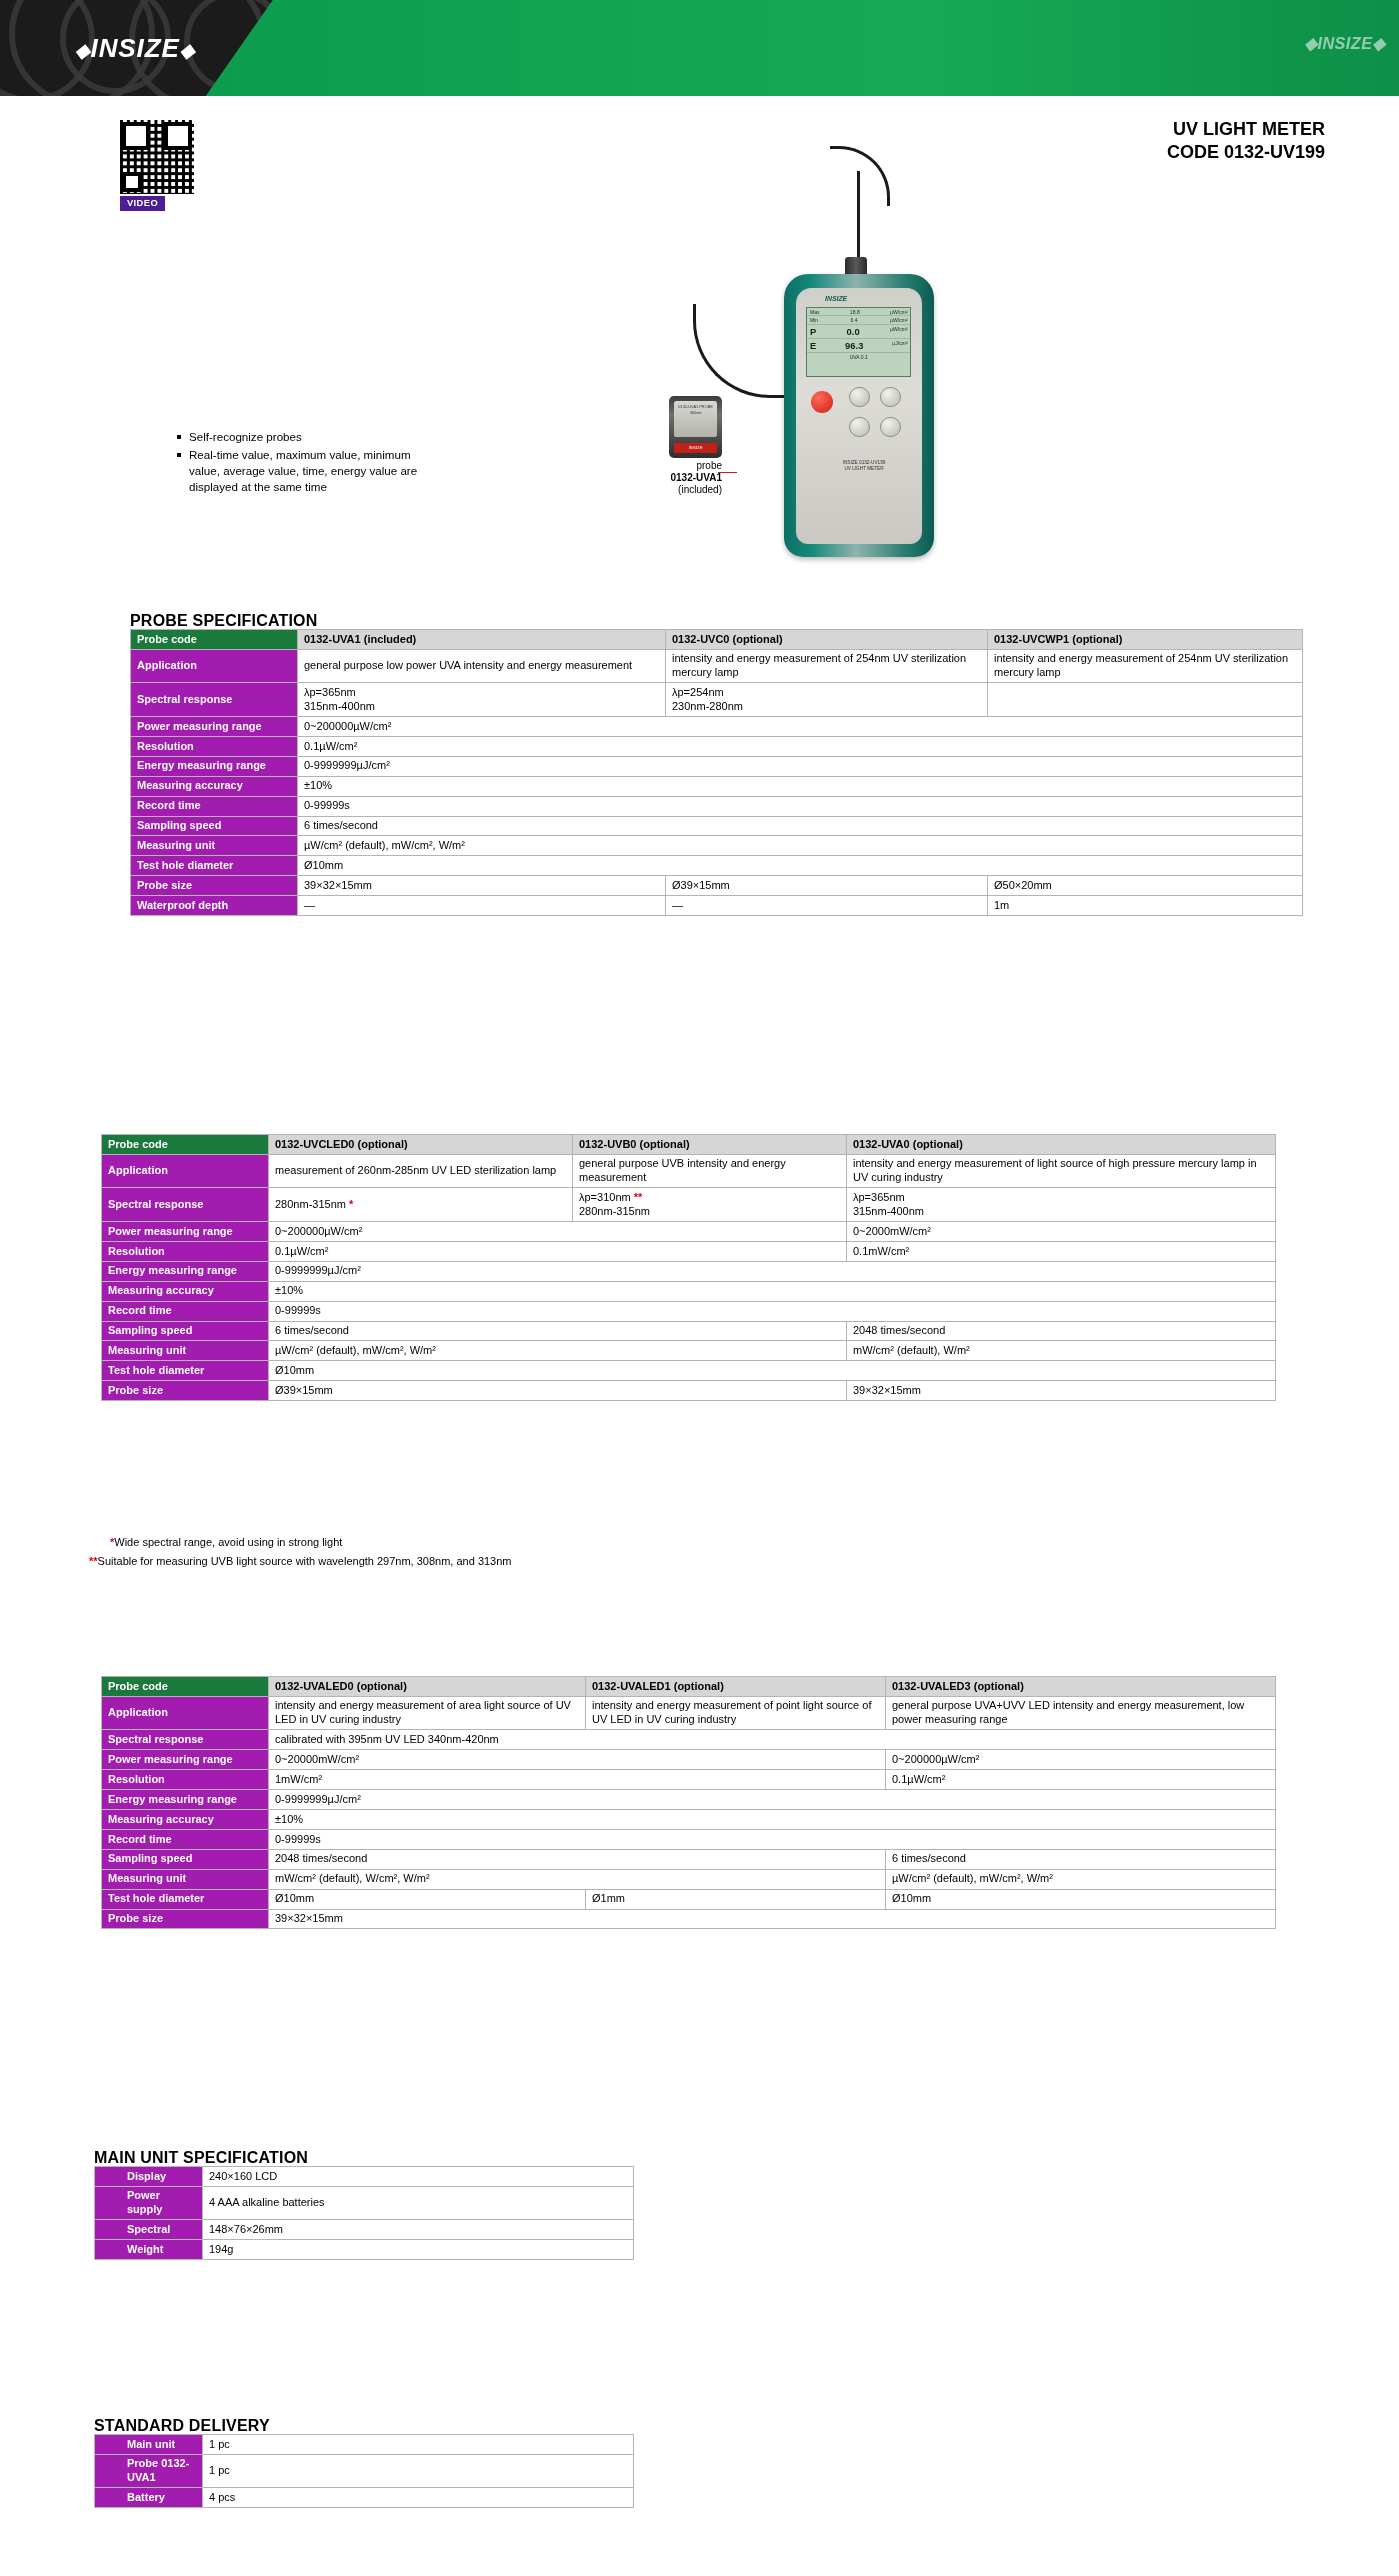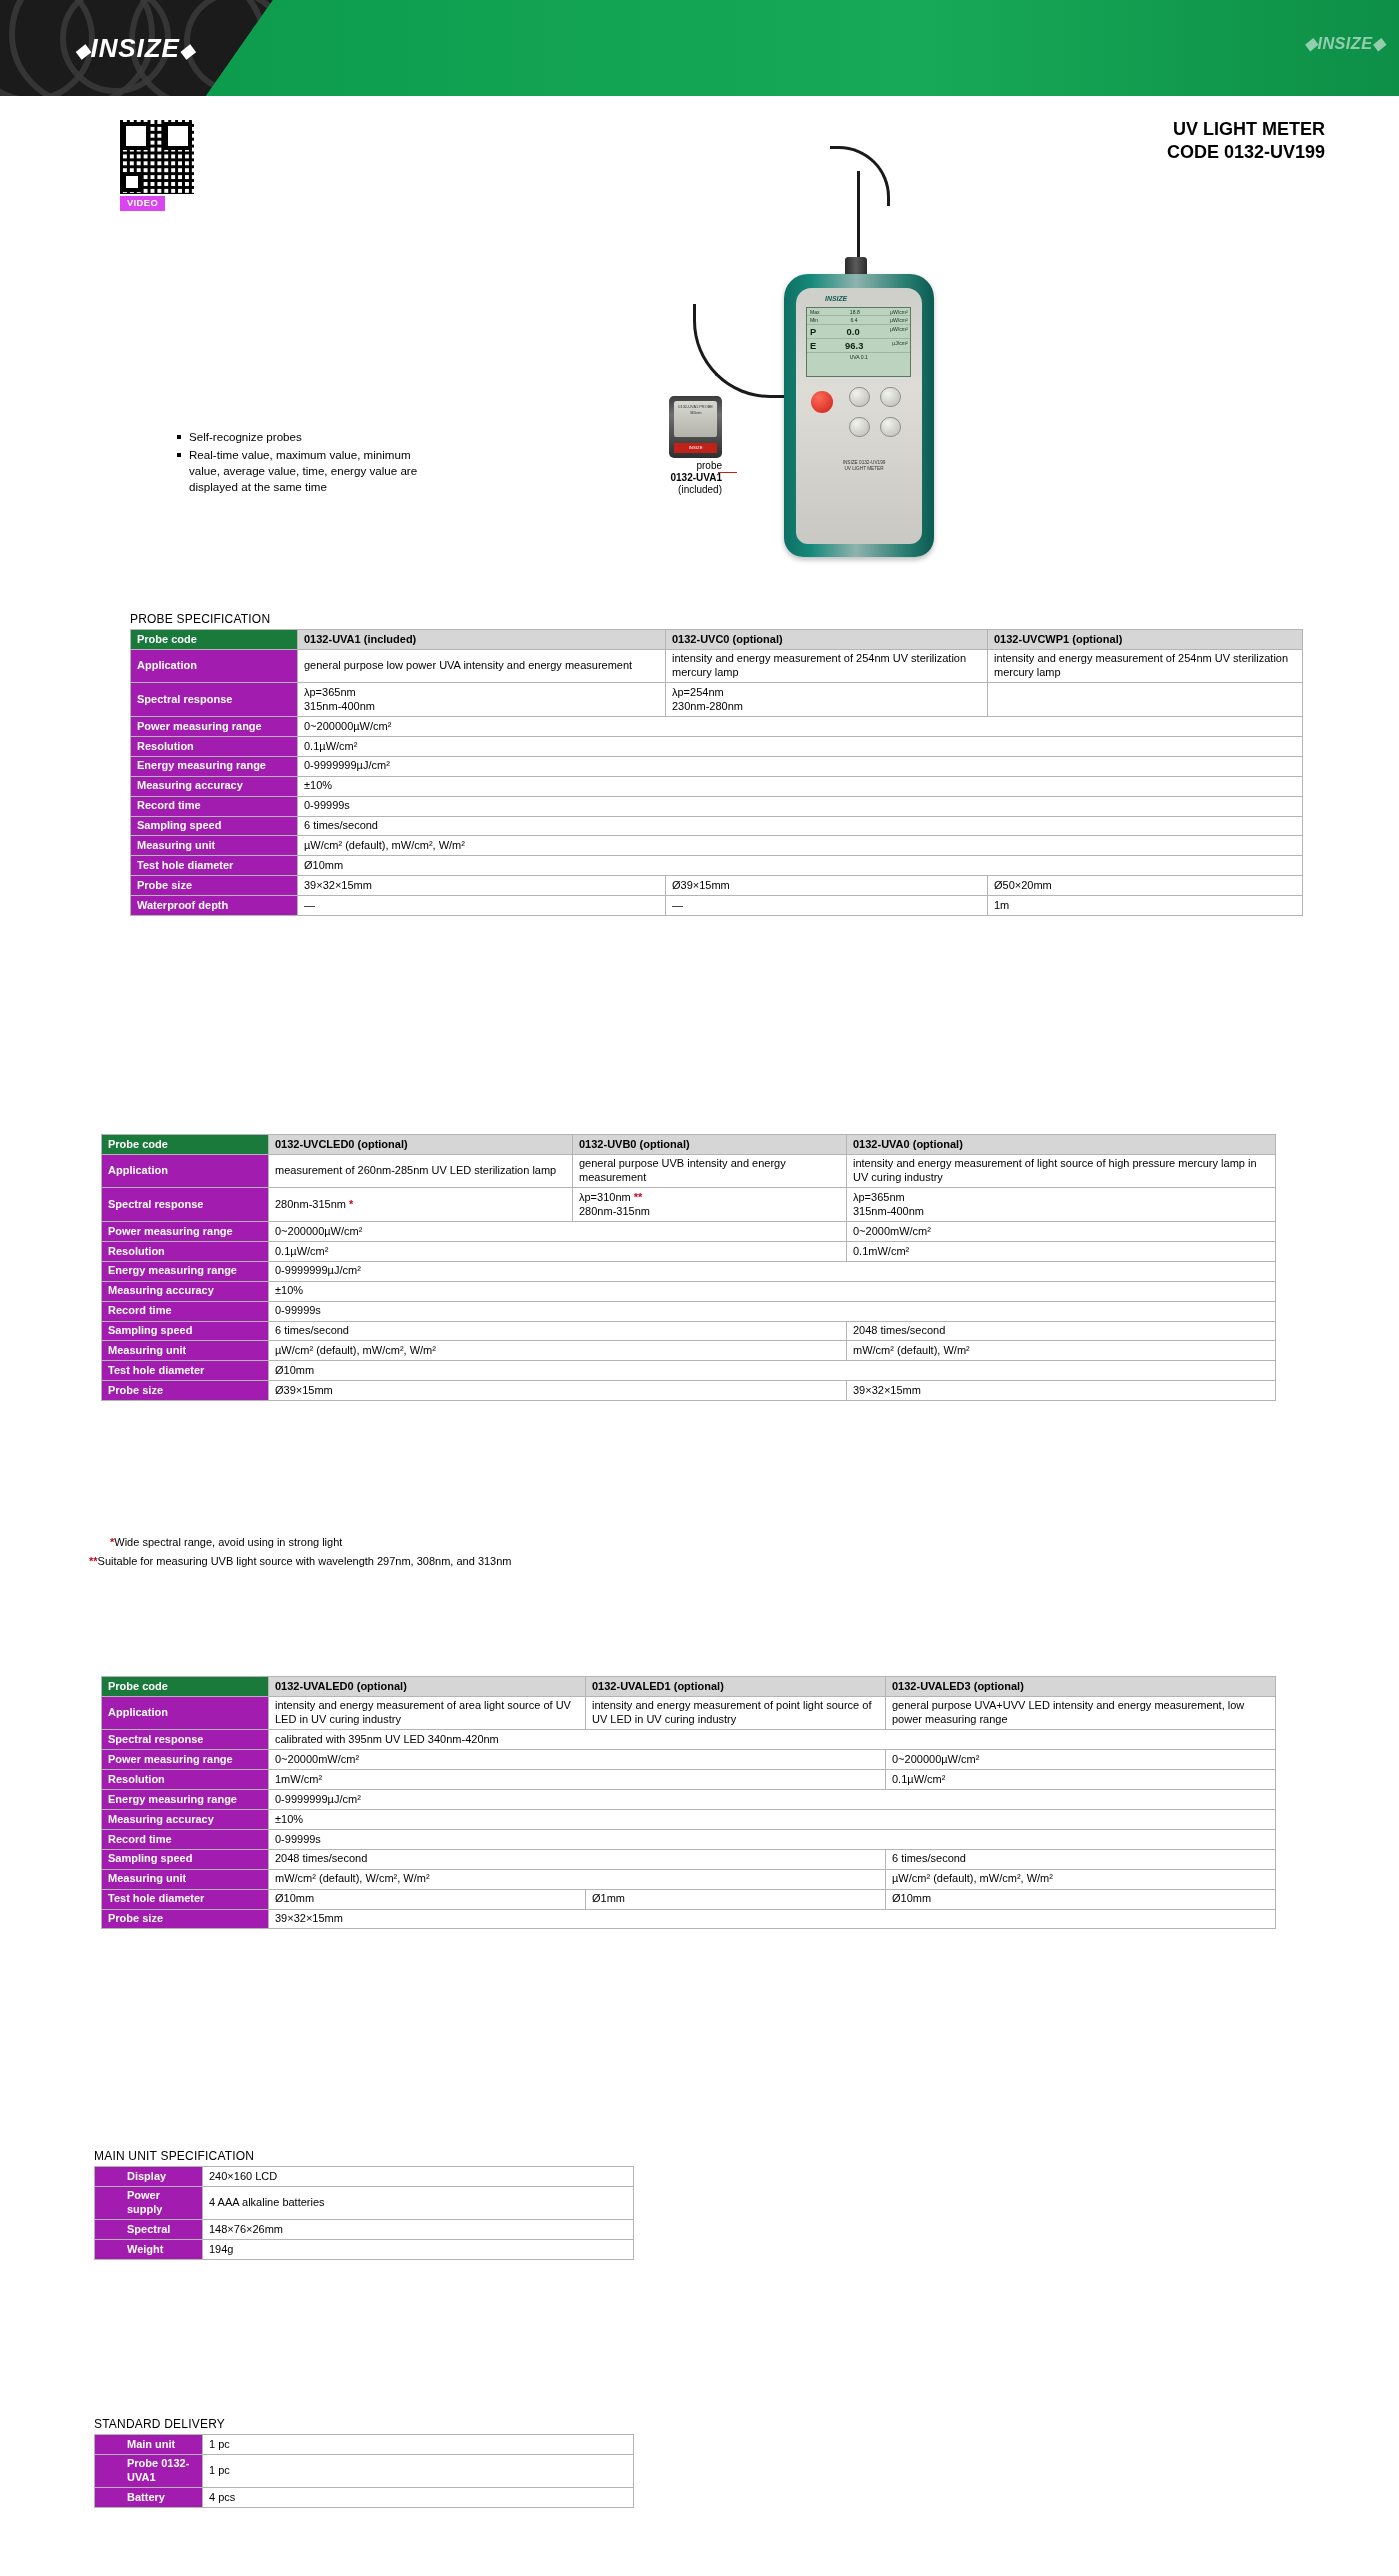--- a/index.html
+++ b/index.html
@@ -112,21 +112,21 @@
   .qr-corner3 {
     position: absolute;
     bottom: 1.7px; left: 1.7px;
     width: 20.6px; height: 20.6px;
     border: 4.3px solid #000;
     background: #fff;
   }
   .video-badge {
     width: 45px;
     margin-top: 1.7px;
-    background: #d946ef;
+    background: #4c1d95;
     color: #fff;
     font-size: 9.4px;
     font-weight: bold;
     text-align: center;
     padding: 1.7px 0 2.6px 0;
     letter-spacing: 0.4px;
   }
 
   
   .features {
@@ -293,22 +293,22 @@
   .probe-leader {
     position: absolute;
     left: 118px; top: 352px;
     width: 19px; height: 0.9px;
     background: #c0221a;
   }
 
   
   .section-title {
     position: absolute;
-    font-size: 12px;
-    font-weight: normal;
+    font-size: 16px;
+    font-weight: bold;
     letter-spacing: 0.2px;
   }
 
   
   table.spec {
     position: absolute;
     border-collapse: collapse;
     font-size: 11px;
     background: #ffffff;
   }

